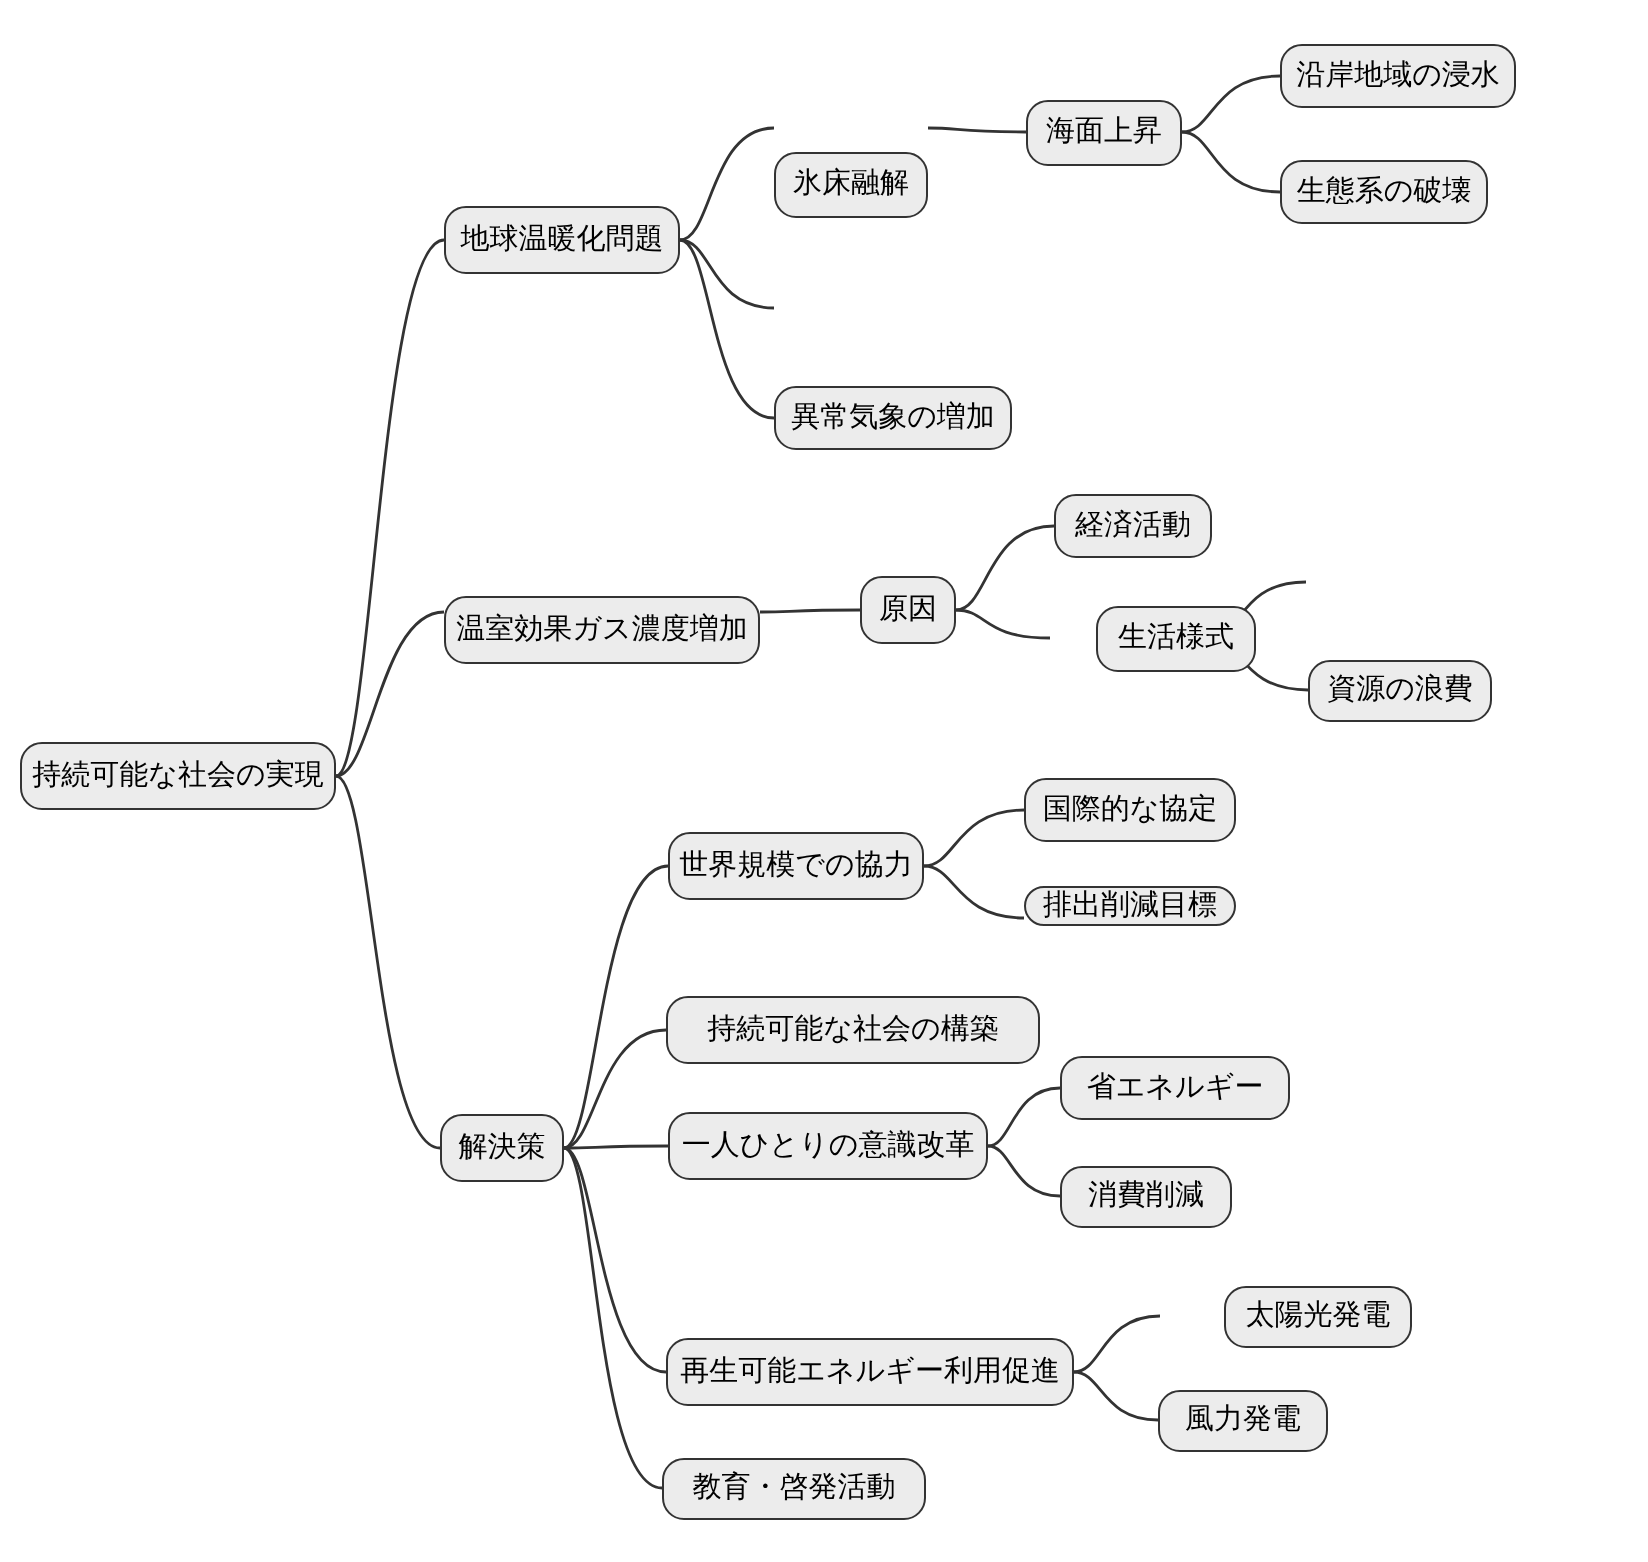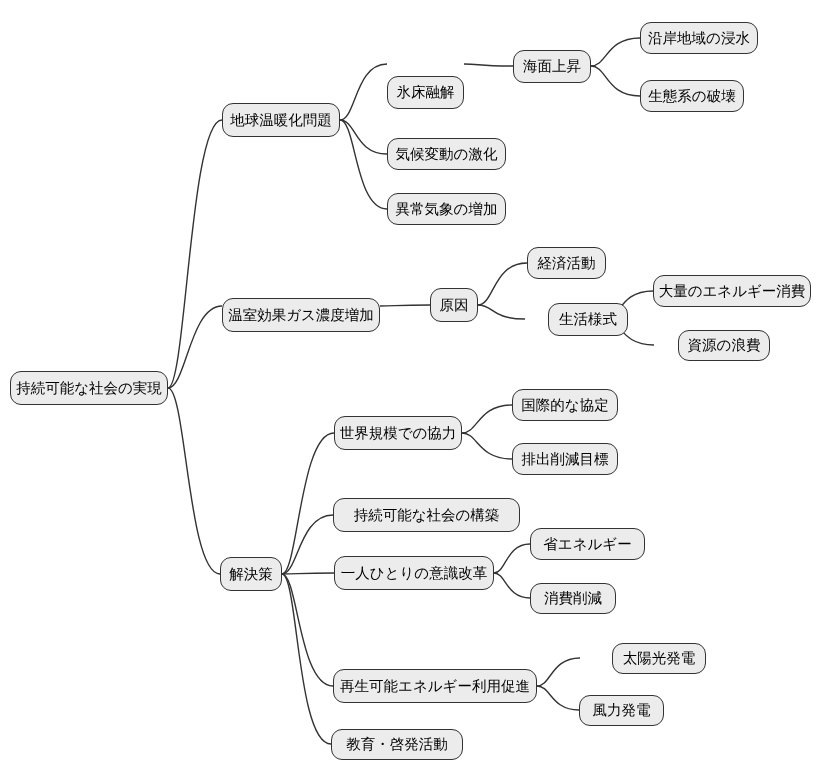--- a/index.html
+++ b/index.html
@@ -77,34 +77,32 @@
     <path d="M537,686 C551,686 551,710 579,710"></path>
   </svg>
 
   <div class="node" style="left:10px;  top:371px; width:158px; height:34px;">持続可能な社会の実現</div>
 
   <div class="node" style="left:222px; top:103px; width:118px; height:34px;">地球温暖化問題</div>
   <div class="node" style="left:387px; top:48px;  width:77px;  height:33px;margin-top:28px;">氷床融解</div>
   <div class="node" style="left:513px; top:50px;  width:78px;  height:33px;">海面上昇</div>
   <div class="node" style="left:640px; top:22px;  width:118px; height:32px;">沿岸地域の浸水</div>
   <div class="node" style="left:640px; top:80px;  width:104px; height:32px;">生態系の破壊</div>
-  <div class="node" style="left:387px; top:138px; width:119px; height:32px;">気候変動の激化</div>
   <div class="node" style="left:387px; top:193px; width:119px; height:32px;">異常気象の増加</div>
 
   <div class="node" style="left:222px; top:298px; width:158px; height:34px;">温室効果ガス濃度増加</div>
   <div class="node" style="left:430px; top:288px; width:48px;  height:34px;">原因</div>
   <div class="node" style="left:527px; top:247px; width:79px;  height:32px;">経済活動</div>
   <div class="node" style="left:548px; top:303px; width:80px;  height:33px;">生活様式</div>
-  <div class="node" style="left:653px; top:275px; width:158px; height:32px;">大量のエネルギー消費</div>
-  <div class="node" style="left:654px; top:330px; width:92px;  height:31px;margin-left:24px;">資源の浪費</div>
+  <div class="node" style="left:654px; top:330px; width:92px;  height:31px;">資源の浪費</div>
 
   <div class="node" style="left:220px; top:557px; width:62px;  height:34px;">解決策</div>
   <div class="node" style="left:334px; top:416px; width:128px; height:34px;">世界規模での協力</div>
   <div class="node" style="left:512px; top:389px; width:106px; height:32px;">国際的な協定</div>
-  <div class="node" style="left:512px; top:443px; width:106px; height:32px;">排出削減目標</div>
+  <div class="node" style="left:512px; top:443px; width:106px; height:20px;">排出削減目標</div>
   <div class="node" style="left:333px; top:498px; width:187px; height:34px;">持続可能な社会の構築</div>
   <div class="node" style="left:334px; top:556px; width:160px; height:34px;">一人ひとりの意識改革</div>
   <div class="node" style="left:530px; top:528px; width:115px; height:32px;">省エネルギー</div>
   <div class="node" style="left:530px; top:583px; width:86px;  height:31px;">消費削減</div>
   <div class="node" style="left:333px; top:669px; width:204px; height:34px;">再生可能エネルギー利用促進</div>
   <div class="node" style="left:580px; top:643px; width:94px;  height:31px;margin-left:32px;">太陽光発電</div>
   <div class="node" style="left:579px; top:695px; width:85px;  height:31px;">風力発電</div>
   <div class="node" style="left:331px; top:729px; width:132px; height:31px;">教育・啓発活動</div>
 
 </div>

